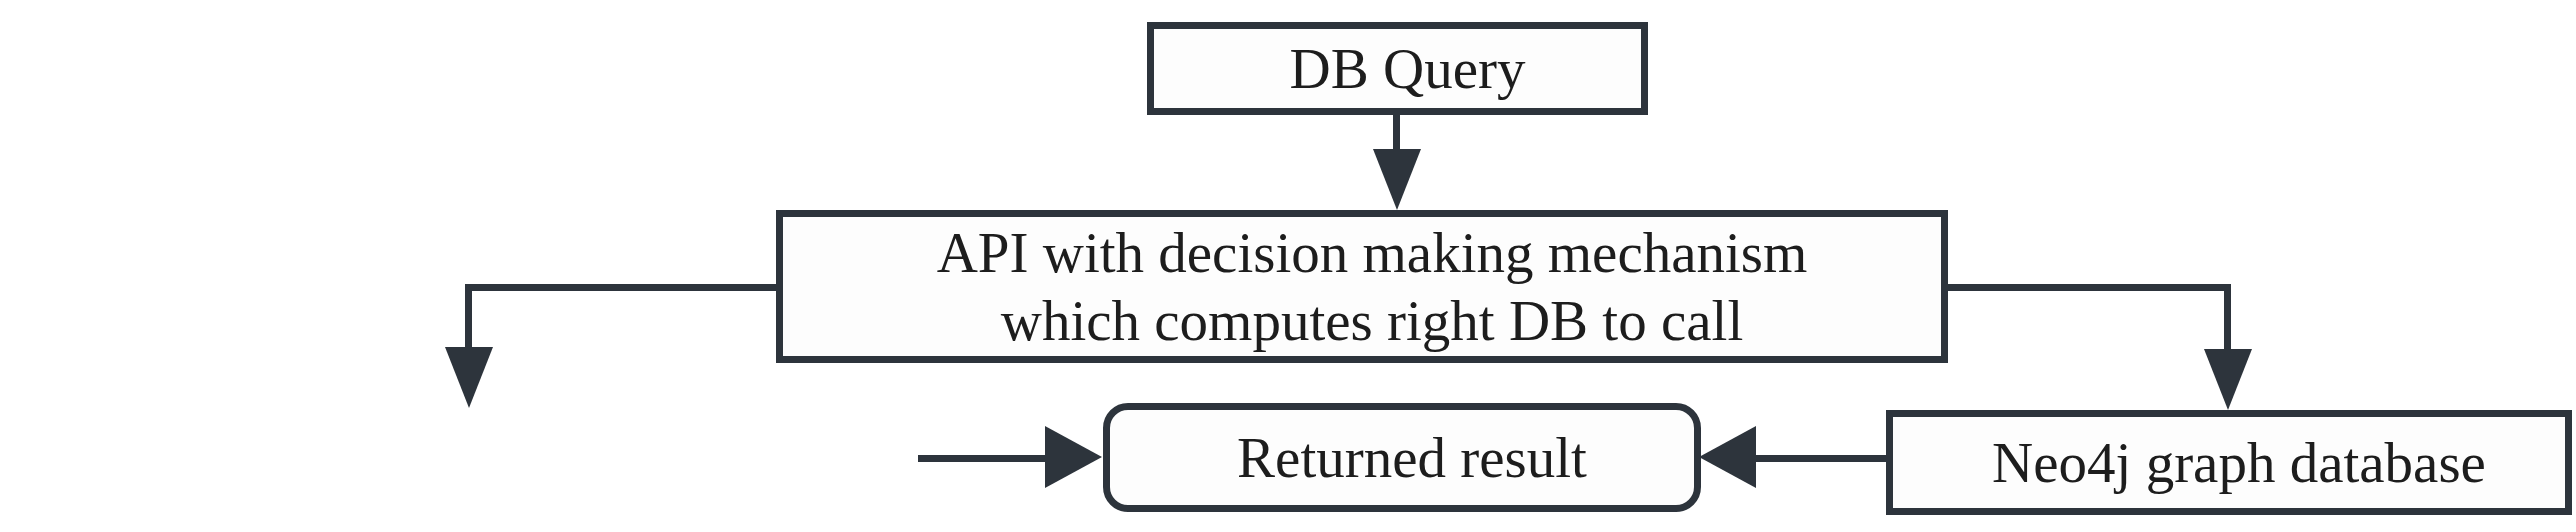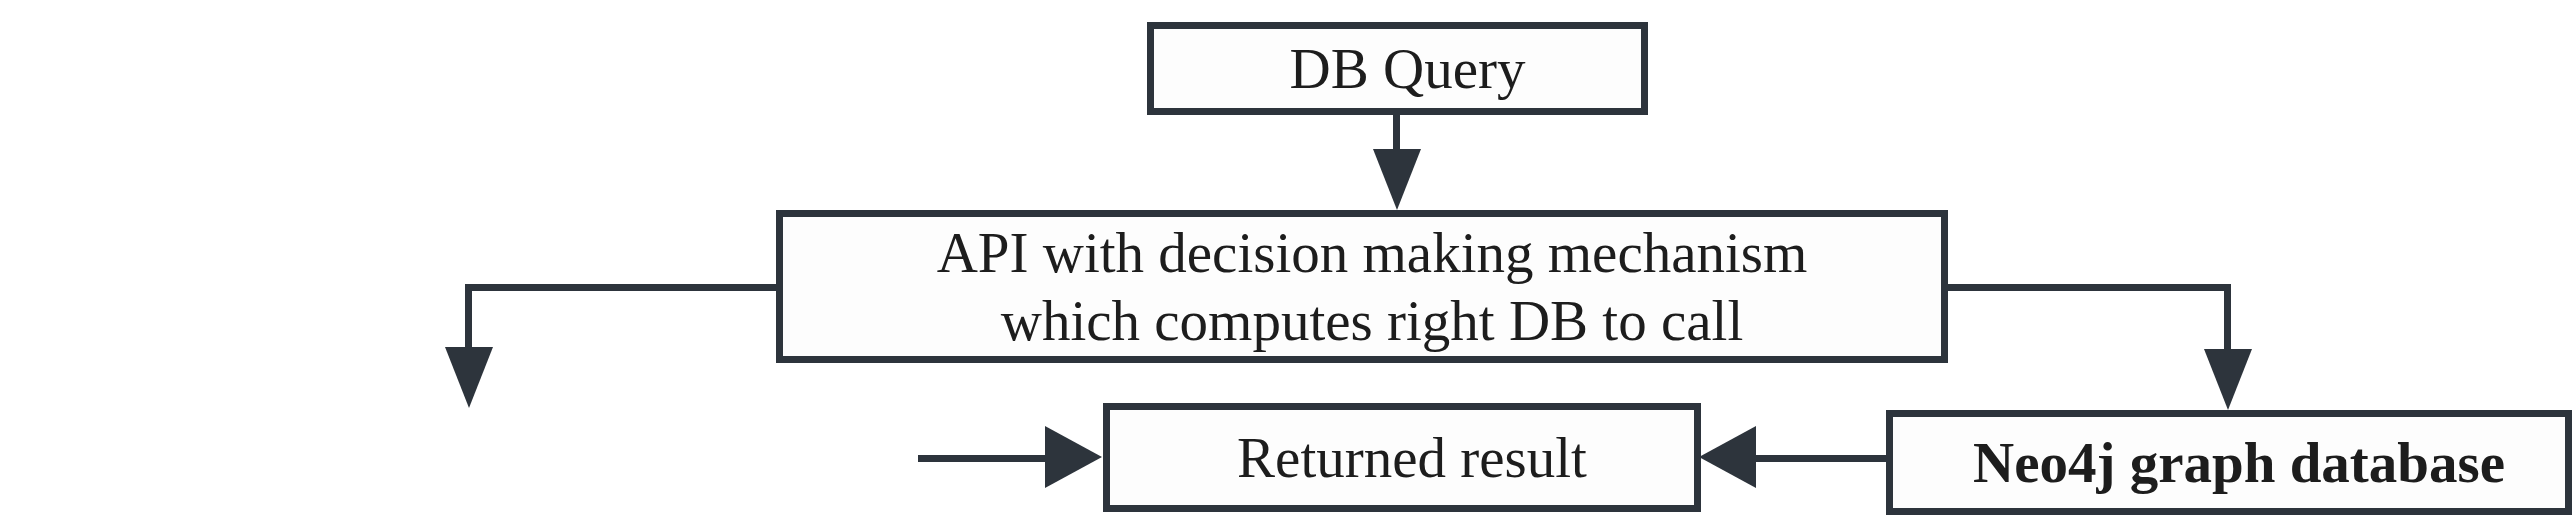--- a/index.html
+++ b/index.html
@@ -29,22 +29,22 @@
     justify-content:center;
     text-align:center;
     font-size:57px;
     line-height:1.18;
     white-space:nowrap;
     padding-left:20px;
   }
   #node-db-query   {left:1147px; top:22px;  width:501px;  height:93px;}
   #node-api        {left:776px;  top:210px; width:1172px; height:153px;}
   #node-postgis    {left:7.4px;    top:408px; width:911px;  height:102px;}
-  #node-returned   {left:1103px; top:403px; width:598px;  height:109px;}
-  #node-neo4j      {left:1886px; top:410px; width:686px;  height:105px;font-weight:bold;}
+  #node-returned   {left:1103px; top:403px; width:598px;  height:109px;border-radius:25px;}
+  #node-neo4j      {left:1886px; top:410px; width:686px;  height:105px;}
 
   .edge-line{
     position:absolute;
     background:var(--line,#2d343c);
   }
   .arrow-down{
     position:absolute;
     width:0;height:0;
     border-left:24px solid transparent;
     border-right:24px solid transparent;

